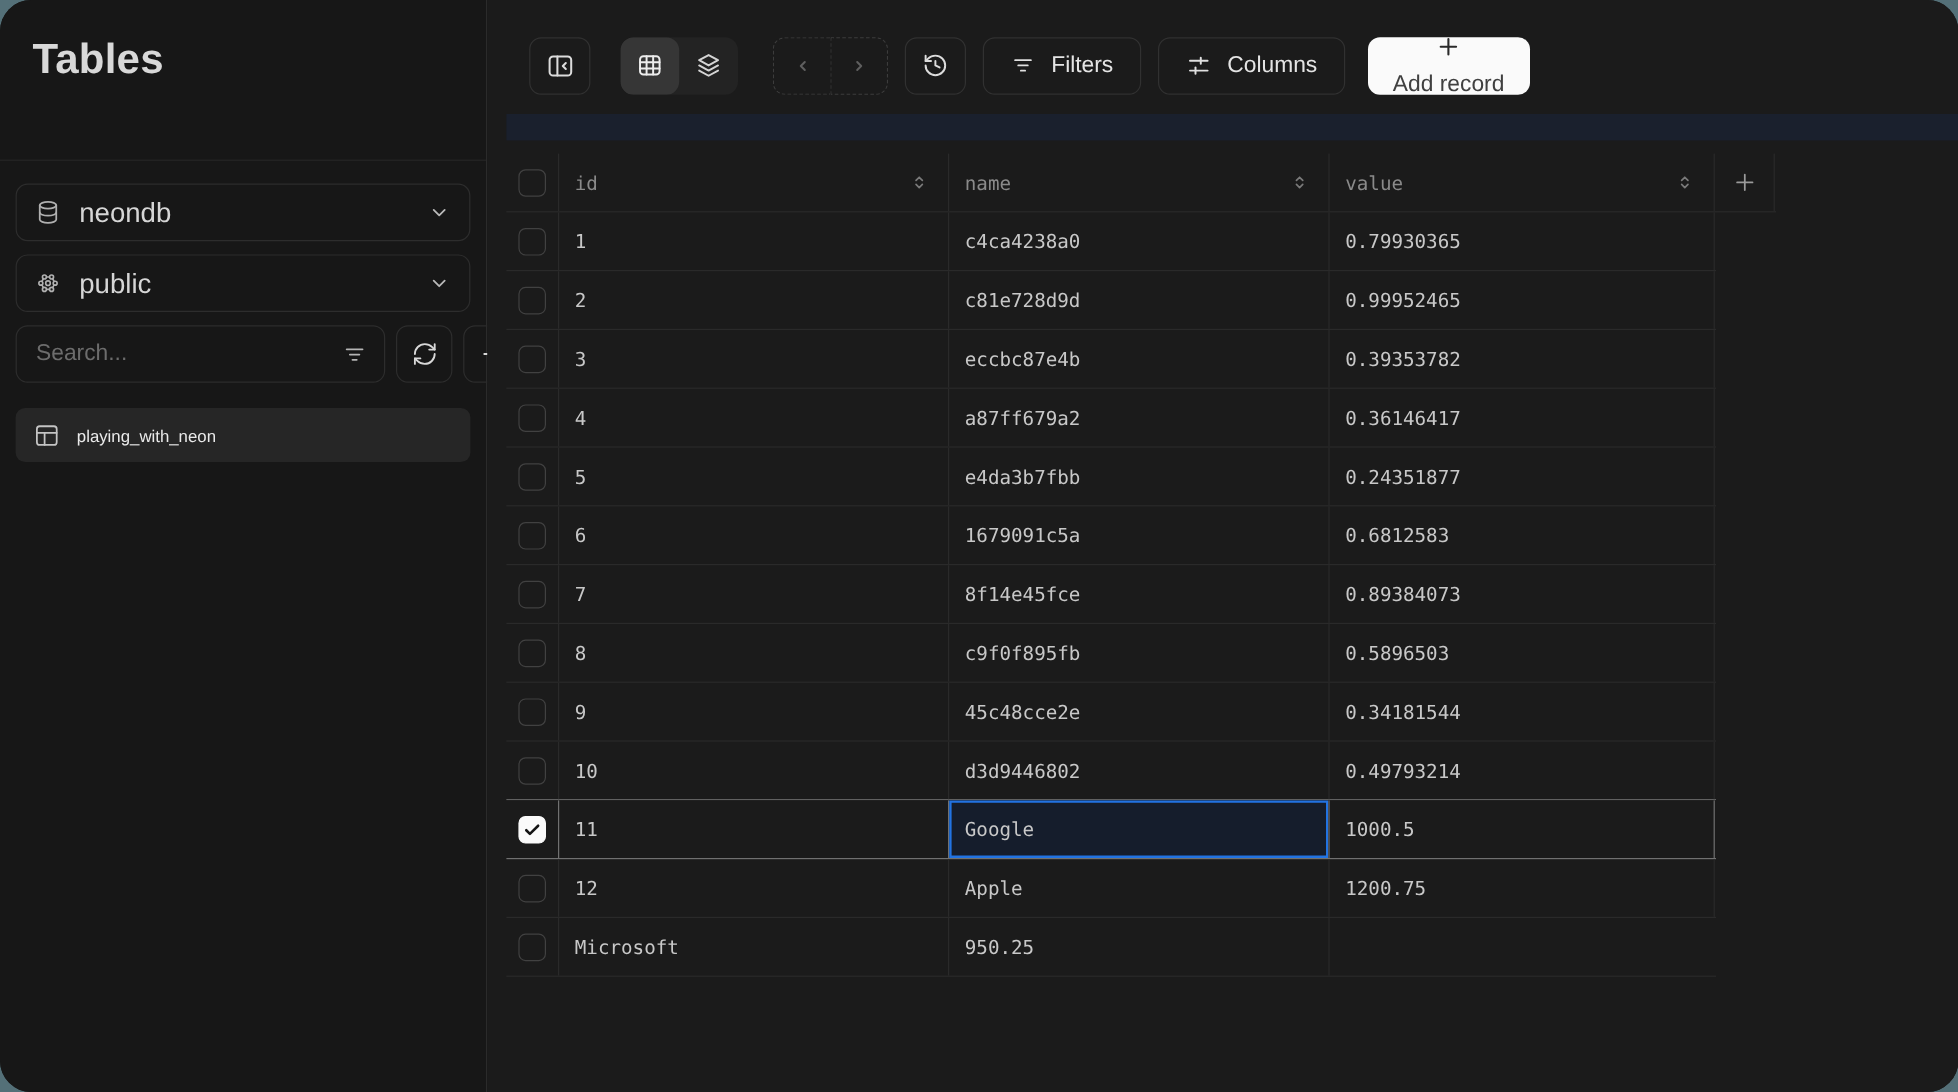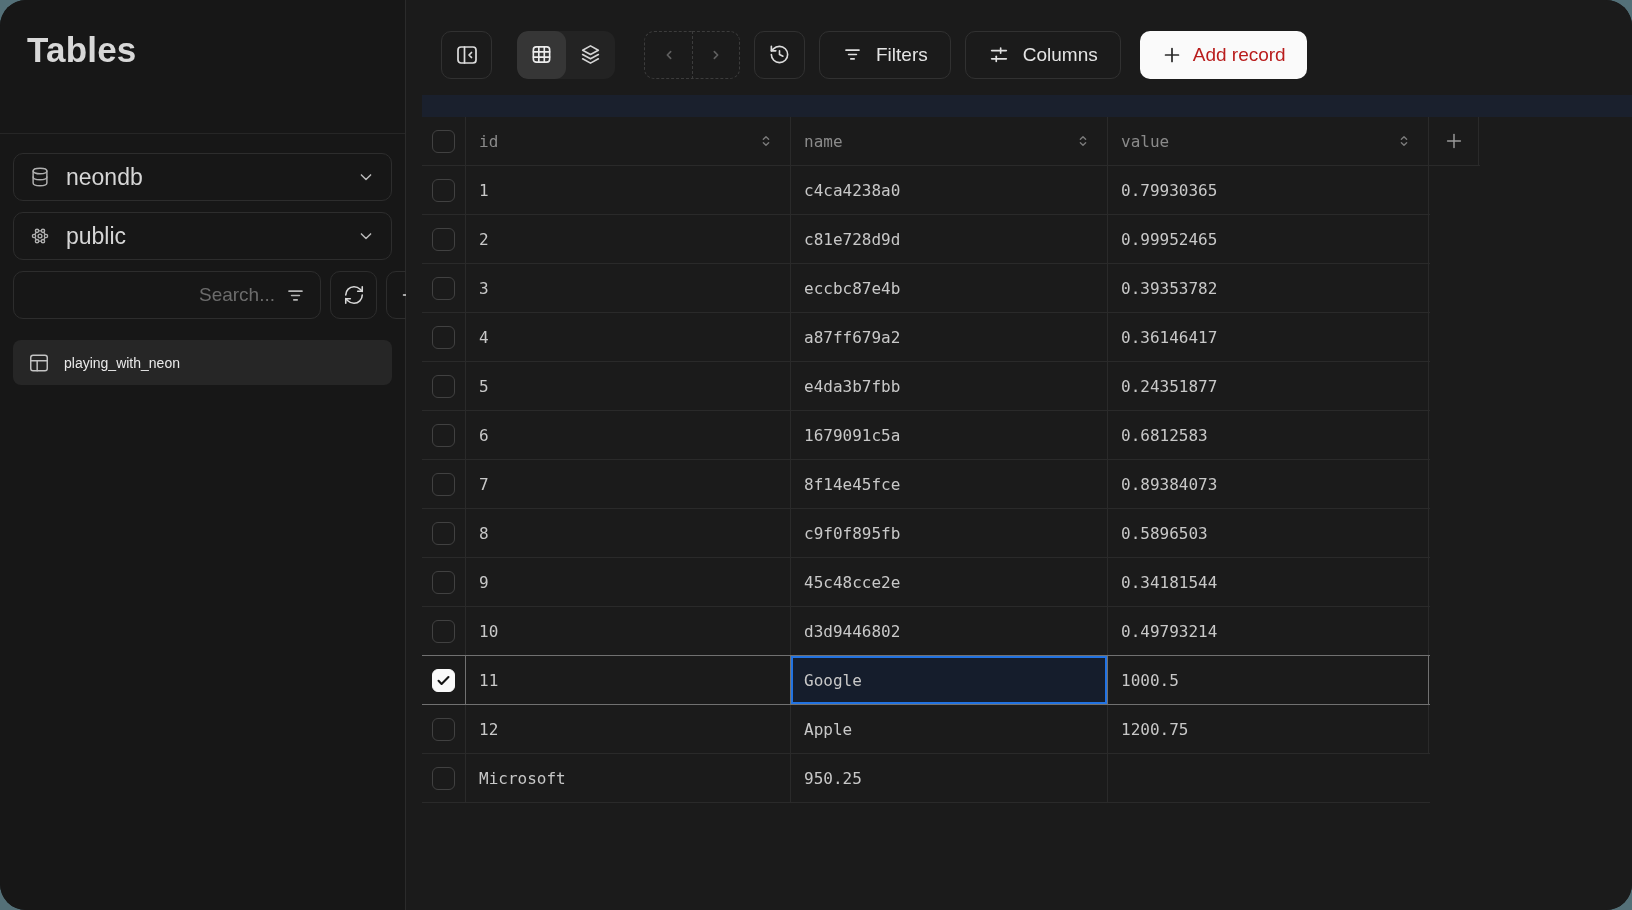--- a/index.html
+++ b/index.html
@@ -8,43 +8,43 @@
 
   
   .sidebar{width:406px;min-width:406px;background:#171717;border-right:1px solid #2b2b2b;box-sizing:border-box;}
   .sb-header{height:134px;padding:30px 27px 0;border-bottom:1px solid #262626;box-sizing:border-box;}
   .sb-title{font-size:35px;font-weight:700;color:#d8d8d8;letter-spacing:.2px;}
   .sb-body{padding:19px 13px;}
   .selector{height:48px;border:1px solid #2d2d2d;border-radius:10px;display:flex;align-items:center;gap:15px;padding:0 15px;margin-bottom:11px;box-sizing:border-box;color:#d6d6d6;font-size:23px;background:transparent;}
   .grow{flex:1;min-width:0;}
   .search-row{display:flex;gap:9px;margin-bottom:21px;}
   .search-box{flex:1;height:48px;border:1px solid #2d2d2d;border-radius:10px;display:flex;align-items:center;gap:8px;padding:0 14px;box-sizing:border-box;}
-  .search-box input{flex:1;min-width:0;background:none;border:none;outline:none;color:#cfcfcf;font-size:19px;font-family:inherit;text-align:right;}
+  .search-box input{flex:1;min-width:0;background:none;border:none;outline:none;color:#cfcfcf;font-size:19px;font-family:inherit;}
   .search-box input::placeholder{color:#6c6c6c;}
   .icon-btn{width:47px;min-width:47px;height:48px;border:1px solid #2d2d2d;border-radius:10px;display:flex;align-items:center;justify-content:center;box-sizing:border-box;background:transparent;padding:0;}
   .table-item{height:45px;background:#262626;border-radius:8px;display:flex;align-items:center;gap:14px;padding:0 15px;color:#eaeaea;font-size:14px;font-weight:500;}
 
   
   .main{flex:1;display:flex;flex-direction:column;min-width:0;background:#1b1b1b;}
   .toolbar{height:95px;min-height:95px;display:flex;align-items:center;box-sizing:border-box;padding:14px 20px 0 35px;gap:14px;}
   .tbtn{height:48px;border-radius:10px;border:1px solid #313131;display:flex;align-items:center;justify-content:center;box-sizing:border-box;background:transparent;color:#e4e4e4;font-size:19px;font-family:inherit;cursor:default;}
   .tbtn.square{width:51px;min-width:51px;}
   .seg{display:flex;height:48px;border-radius:11px;background:#232323;overflow:hidden;margin-left:11px;}
   .seg-item{width:49px;display:flex;align-items:center;justify-content:center;}
   .seg-item.active{background:#363636;border-radius:11px;}
   .pn-group{display:flex;margin-left:15px;}
   .pn{width:48px;height:48px;border:1px dashed #3c3c3c;display:flex;align-items:center;justify-content:center;box-sizing:border-box;background:transparent;}
   .pn.prev{border-radius:10px 0 0 10px;border-right:none;}
   .pn.next{border-radius:0 10px 10px 0;}
   .label-btn{padding:0 22px;gap:13px;text-align:center;}
-  .add-btn{background:#fafafa;border:none;color:#b91c1c;font-weight:500;padding:0 21px;gap:10px;margin-left:5px;}
+  .add-btn{background:#fafafa;border:none;color:#404040;font-weight:500;padding:0 21px;gap:10px;margin-left:5px;flex-direction:column;}
   .del-btn{background:#fb3d7d;border:none;color:#ffffff;font-weight:500;padding:0 21px;}
 
   
-  .tzone{flex:1;display:flex;flex-direction:column;padding-left:16px;min-height:0;}
+  .tzone{flex:1;display:flex;flex-direction:column;padding-left:16px;min-height:0;gap:11px;}
   .strip{height:22px;min-height:22px;background:#1a202d;}
   .tablewrap{font-family:"DejaVu Sans Mono",monospace;font-size:16px;color:#c8c8c8;}
   .trow{display:grid;grid-template-columns:44px 325px 317px 321px;width:1008px;height:49px;border-bottom:1px solid #2a2a2a;box-sizing:border-box;}
   .trow.thead{grid-template-columns:44px 325px 317px 321px 50px;width:1058px;color:#8a8a8a;}
   .tcell{display:flex;align-items:center;padding:0 13px;border-right:1px solid #2a2a2a;box-sizing:border-box;overflow:hidden;white-space:nowrap;}
   .cb-cell{justify-content:center;padding:0;}
   .th{justify-content:space-between;padding-right:15px;}
   .plus-cell{justify-content:center;padding:0;color:#8a8a8a;}
   .checkbox{width:23px;height:23px;border:1.5px solid #414141;border-radius:6px;box-sizing:border-box;display:flex;align-items:center;justify-content:center;background:transparent;}
   .checkbox.checked{background:#fafafa;border-color:#fafafa;}

